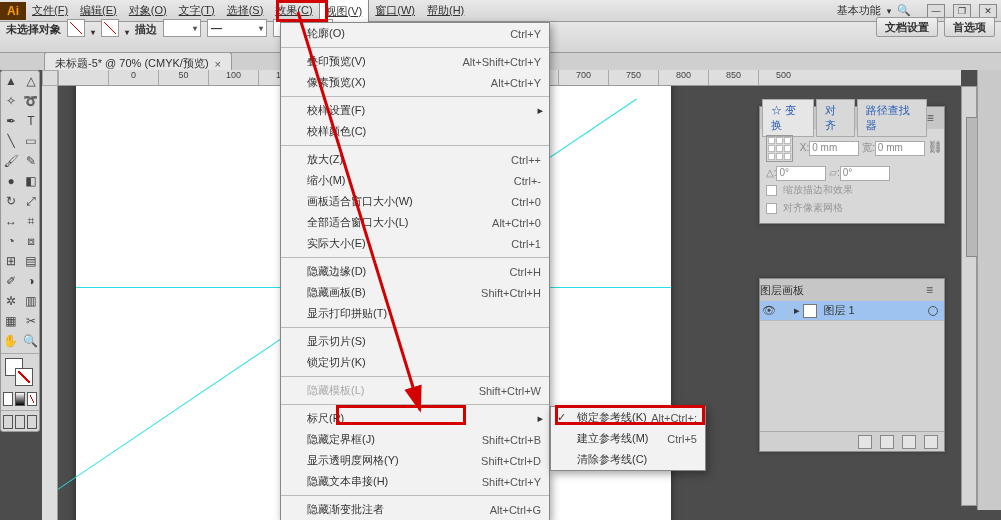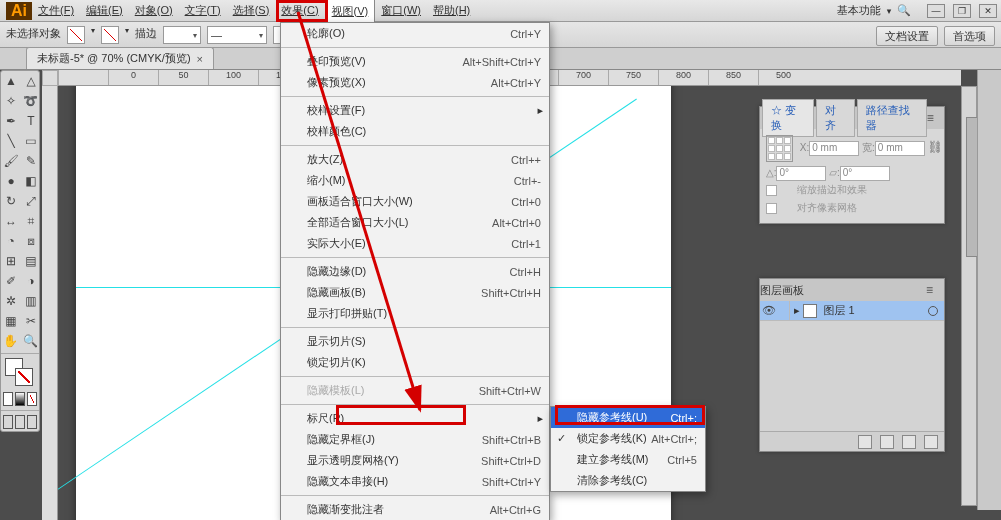--- a/index.html
+++ b/index.html
@@ -1,43 +1,43 @@
 <!DOCTYPE html>
 <html><head>
 <meta charset="utf-8">
 <style>
 * { margin: 0; padding: 0; box-sizing: border-box; font-family: "Microsoft YaHei", Arial, sans-serif; }
 body { background: #4a4a4a; width: 1001px; height: 520px; overflow: hidden; position: relative; font-size: 11px; color: #333; }
 
 
 .menubar { height: 22px; background: linear-gradient(#e8e8e8,#d6d6d6); display: flex; align-items: center; border-bottom: 1px solid #999; }
-.app-logo { width: 26px; height: 18px; background:#5a3100; color:#ff9a00; font-weight:bold; display:flex; align-items:center; justify-content:center; font-size:16px;margin-left:6px; }
+.app-logo { width: 26px; height: 18px; background:#5a3100; color:#ff9a00; font-weight:bold; display:flex; align-items:center; justify-content:center; font-size:12px; }
 .menus { display:flex; }
 .menu-item { padding: 10px 6px; color:#333;text-decoration:underline; }
 .menu-item.active { background:#fff; border:1px solid #888; border-bottom:none; }
 .right-bar { margin-left:auto; display:flex; align-items:center; padding-right:4px; gap:6px;}
 .right-bar span { color:#333; }
 .right-bar .arrow { font-size:9px; }
 .win-btns { display:flex; gap:8px; margin-left:10px; }
 .win-btn { width:18px; height:14px; border:1px solid #888; background:#ddd; font-size:9px; display:flex; align-items:center; justify-content:center; }
 
 
-.optbar { height: 26px; background: linear-gradient(#e6e6e6,#d6d6d6); display:flex; align-items:flex-start; padding:4px 6px; gap:6px; border-bottom:1px solid #999; }
+.optbar { height: 26px; background: linear-gradient(#e6e6e6,#d6d6d6); display:flex; align-items:flex-end; padding:15px 6px; gap:6px; border-bottom:1px solid #999;font-weight:bold; }
 .optbar .lbl { color:#333; }
 .combo { height:18px; background:#fff; border:1px solid #999; display:inline-flex; align-items:center; padding:0 3px; justify-content:space-between;}
 .combo.small{ width:60px;}
 .combo.tiny{ width:38px;}
 .combo .caret{font-size:8px;color:#555;}
 .btn { height:20px; padding:2px 8px; background:linear-gradient(#f0f0f0,#d8d8d8); border:1px solid #999; border-radius:2px;}
 .diag { width:18px; height:18px; background:#fff; border:1px solid #999; position:relative; }
 .diag::after{content:"";position:absolute;left:2px;top:2px;right:2px;bottom:2px;background:linear-gradient(to top right, transparent 46%, #d00 46%, #d00 54%, transparent 54%);}
 .tri{font-size:8px;}
 
 
-.tabstrip { height:22px; background:#cfcfcf; display:flex; align-items:flex-end; padding-left:26px; border-bottom:1px solid #888;}
+.tabstrip { height:22px; background:#cfcfcf; display:flex; align-items:flex-end; padding-left:44px; border-bottom:1px solid #888;}
 .doctab { padding:3px 10px; background:#e6e6e6; border:1px solid #999; border-bottom:none; border-top-left-radius:3px; border-top-right-radius:3px; display:flex; align-items:center; gap:6px;}
 .doctab .x{color:#555;}
 
 
 .workarea { position:absolute; left:0; top:70px; right:0; height: 450px; background:#4c4c4c; }
 .tlcorner{position:absolute;left:42px;top:0;width:16px;height:16px;background:#ddd;border:1px solid #aaa;}
 .ruler-h { position:absolute; left:58px; right:40px; top:0; height:16px; background:#dedede; border-bottom:1px solid #999; display:flex; font-size:9px; color:#444;}
 .ruler-h span{ width:50px; text-align:center; border-left:1px solid #aaa; }
 .ruler-v { position:absolute; left:42px; top:16px; bottom:0; width:16px; background:#dedede; border-right:1px solid #999;}
 .canvas-wrap { position:absolute; left:58px; right:40px; top:16px; bottom:0; background:#4c4c4c; overflow:hidden;}
@@ -84,21 +84,21 @@
 
 .panel{ position:absolute; background:#d8d8d8; border:1px solid #8a8a8a; box-shadow:0 0 4px rgba(0,0,0,.3); z-index:40;}
 .panel .tabbar{ display:flex; height:22px; background:#c6c6c6; align-items:center; }
 .panel .ptab{ padding:3px 8px; background:#d8d8d8; border:1px solid #aaa; margin-left:2px; color:#2a60b8; }
 .panel .ptab.act{ background:#e6e6e6; }
 .panel .body{ padding:6px; font-size:10px; color:#888;}
 .refgrid{display:inline-grid;grid-template-columns:repeat(3,7px);grid-template-rows:repeat(3,7px);gap:1px;border:1px solid #999;padding:1px;vertical-align:middle;margin-right:4px;}
 .refgrid span{background:#fff;border:1px solid #bbb;}
 .fld{display:inline-block; width:50px; height:15px; background:#fff; border:1px solid #aaa; padding:0 2px;}
 .link{display:inline-block;width:10px;font-size:12px;color:#666;}
-.chkline{ display:flex; align-items:center; gap:20px; padding:2px 0; color:#999;}
+.chkline{ display:flex; align-items:center; gap:6px; padding:2px 0; color:#999;}
 .chkbox{width:11px;height:11px;border:1px solid #aaa;background:#fff;}
 
 
 .layerpanel{ position:absolute; right:56px; top:278px; width:186px; background:#fde047; border:1px solid #8a8a8a; box-shadow:0 0 4px rgba(0,0,0,.3); z-index:40;}
 .layerpanel .tabbar{ display:flex; height:22px; background:#c6c6c6; align-items:center;}
 .layerrow{ display:flex; align-items:center; height:20px; background:#e9e9e9; border-bottom:1px solid #bbb;}
 .layerrow.active{ background:#9fc3f0;}
 .eye{ width:18px; text-align:center; color:#444;}
 .thumb{ width:14px; height:14px; background:#fff; border:1px solid #777; margin:0 3px;}
 .layern{ flex:1; padding-left:4px;}
@@ -335,24 +335,20 @@
       <span class="sc">Shift+Ctrl+Y</span>
     </div>
     <div class="sep"></div>
     <div class="ditem">
       <span>隐藏渐变批注者</span>
       <span class="sc">Alt+Ctrl+G</span>
     </div>
   </div>
 
 <div class="submenu" id="submenu">
-    <div class="ditem hl">
-      <span>隐藏参考线(U)</span>
-      <span class="sc">Ctrl+;</span>
-    </div>
     <div class="ditem">
       <span class="chk">✓</span>
       <span>锁定参考线(K)</span>
       <span class="sc">Alt+Ctrl+;</span>
     </div>
     <div class="ditem">
       <span>建立参考线(M)</span>
       <span class="sc">Ctrl+5</span>
     </div>
     <div class="ditem">

